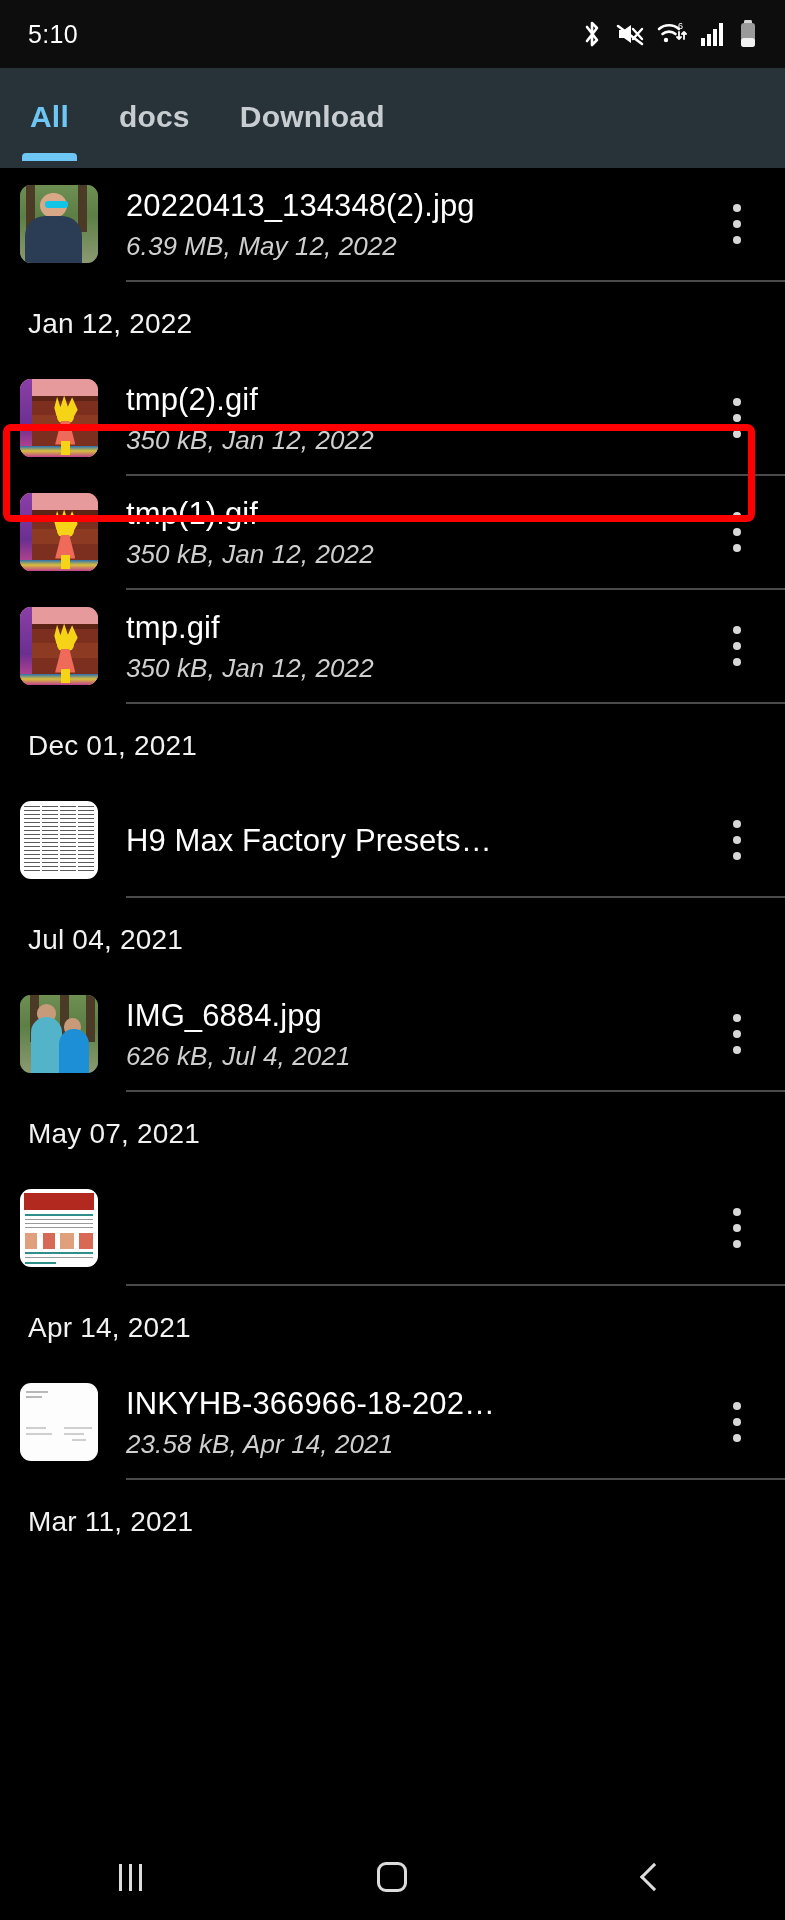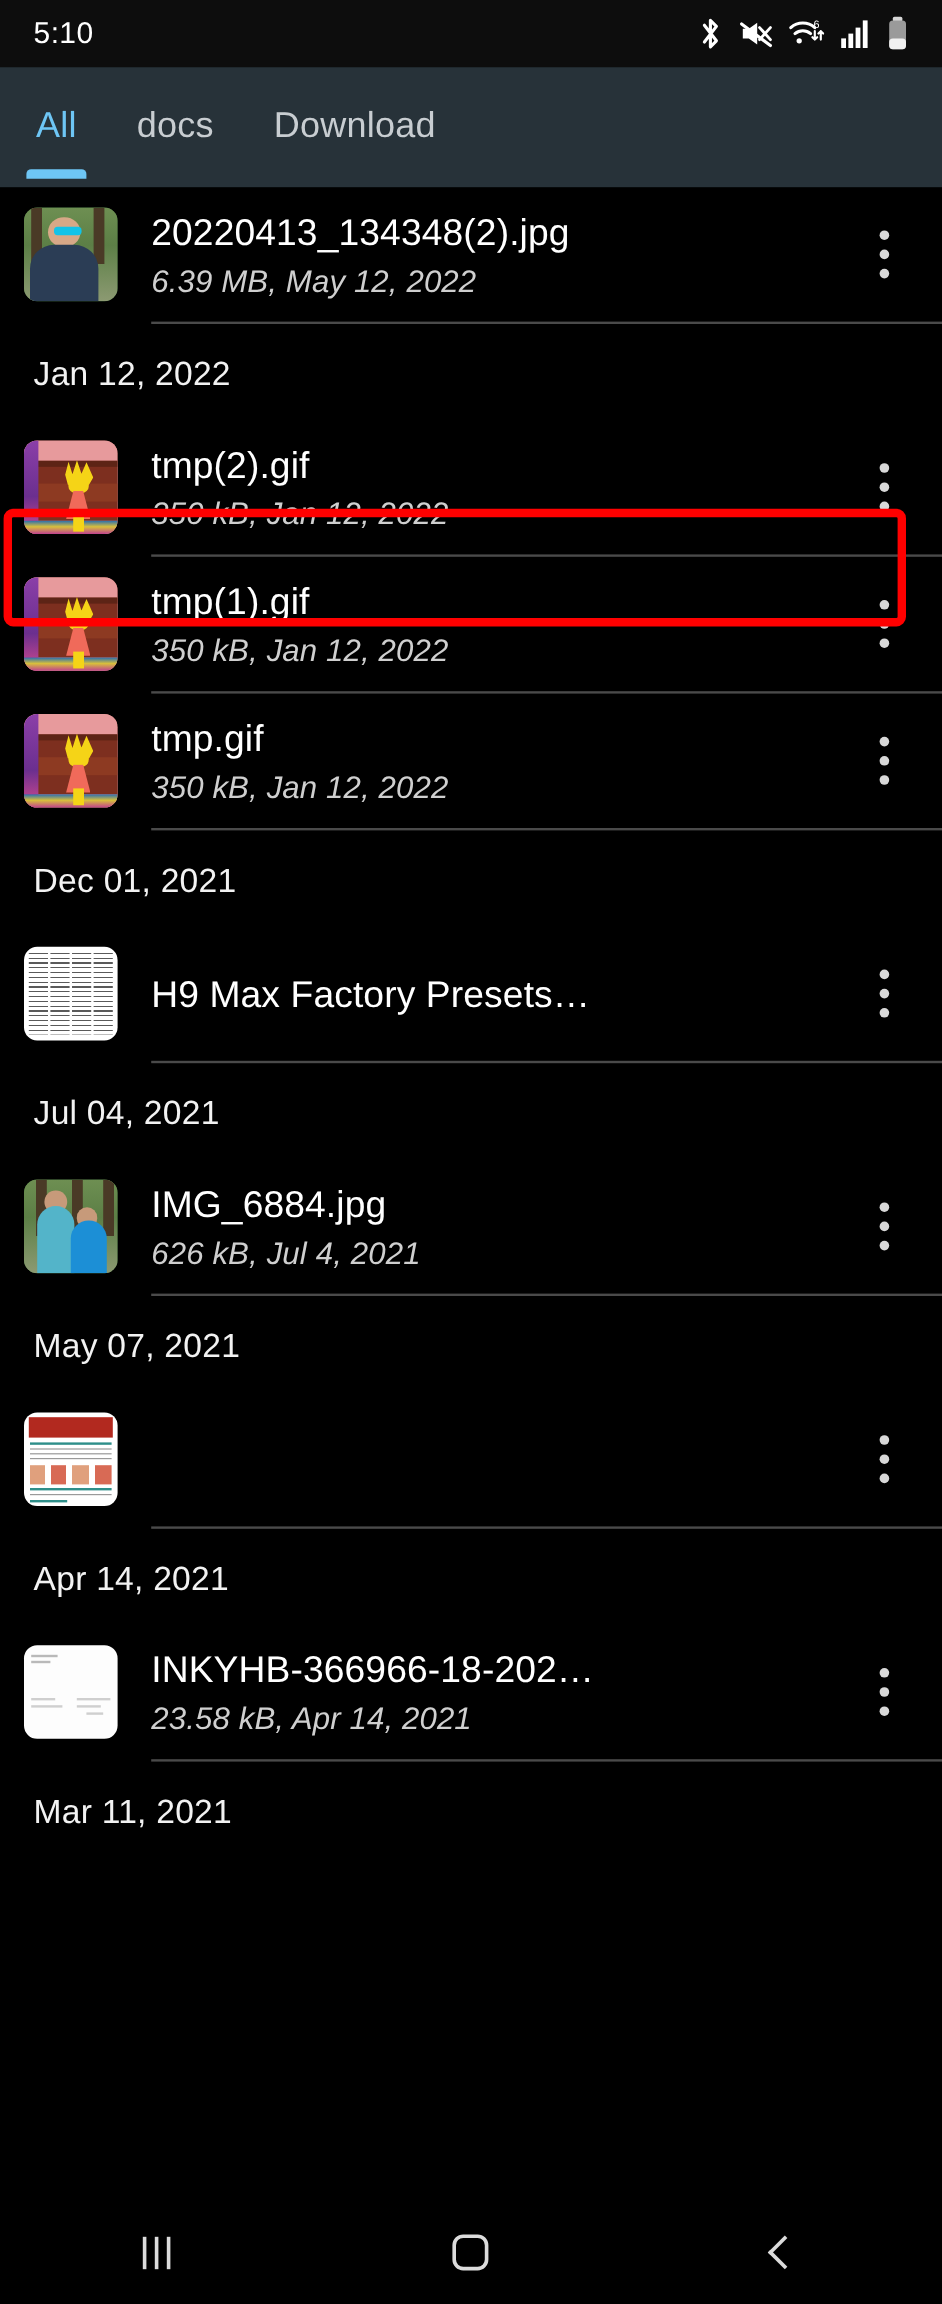--- a/index.html
+++ b/index.html
@@ -7,38 +7,38 @@
   body {
     width:785px; height:1920px;
     font-family:"Liberation Sans", sans-serif;
     color:#e8e8e8;
     overflow:hidden;
     position:relative;
   }
 
   
   .statusbar {
-    height:56px; background:#0d0d0d;
+    height:68px; background:#0d0d0d;
     display:flex; align-items:center;
     padding:0 28px; position:relative;
   }
   .status-time { font-size:25px; color:#fff; letter-spacing:.3px; font-weight:400; }
   .status-icons { margin-left:auto; display:flex; align-items:center; gap:13px; }
   .status-icons svg { display:block; }
 
   
   .tabbar {
     height:100px; background:#273239;
     display:flex; align-items:center;
     padding-left:28px; gap:46px;
     position:relative;
   }
   .tab {
     font-size:30px; letter-spacing:.2px;
-    color:#c8cdd1; padding:4px 2px 6px; position:relative;
+    color:#c8cdd1; padding:4px 2px 6px; position:relative;font-weight:bold;
   }
   .tab.active { color:#6ec6f5; }
   .tab.active::after {
     content:""; position:absolute;
     left:-6px; right:-6px; bottom:-21px; height:8px;
     background:#6ec6f5; border-radius:4px 4px 0 0;
   }
 
   
   .list { background:#000; }

